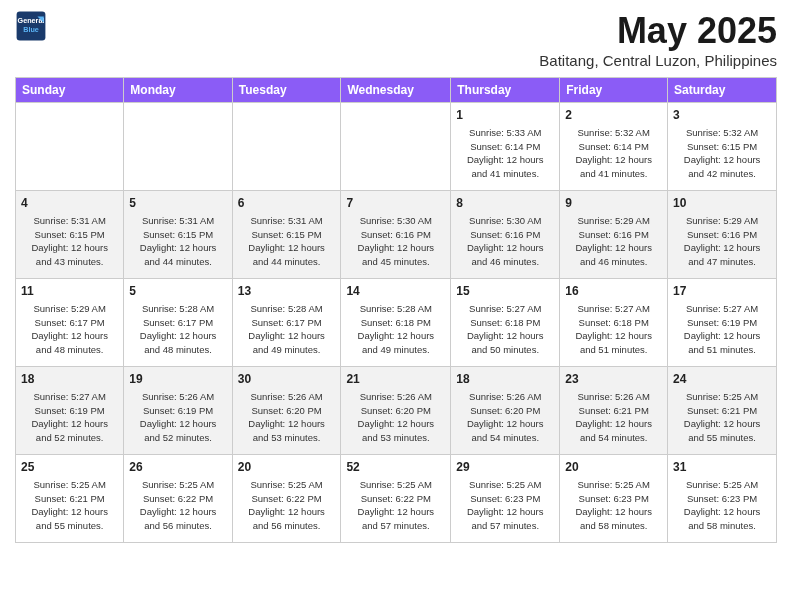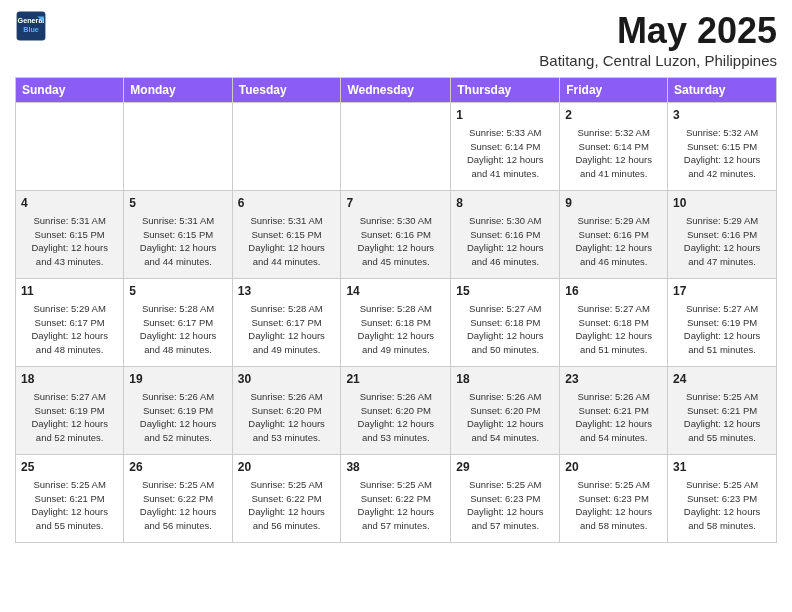--- a/index.html
+++ b/index.html
@@ -228,21 +228,21 @@
         </td>
         <td>
           <span class="day-num">26</span>
           <div class="day-info">Sunrise: 5:25 AM<br>Sunset: 6:22 PM<br>Daylight: 12 hours<br>and 56 minutes.</div>
         </td>
         <td>
           <span class="day-num">20</span>
           <div class="day-info">Sunrise: 5:25 AM<br>Sunset: 6:22 PM<br>Daylight: 12 hours<br>and 56 minutes.</div>
         </td>
         <td>
-          <span class="day-num">38</span>
+          <span class="day-num">52</span>
           <div class="day-info">Sunrise: 5:25 AM<br>Sunset: 6:22 PM<br>Daylight: 12 hours<br>and 57 minutes.</div>
         </td>
         <td>
           <span class="day-num">29</span>
           <div class="day-info">Sunrise: 5:25 AM<br>Sunset: 6:23 PM<br>Daylight: 12 hours<br>and 57 minutes.</div>
         </td>
         <td>
           <span class="day-num">20</span>
           <div class="day-info">Sunrise: 5:25 AM<br>Sunset: 6:23 PM<br>Daylight: 12 hours<br>and 58 minutes.</div>
         </td>

